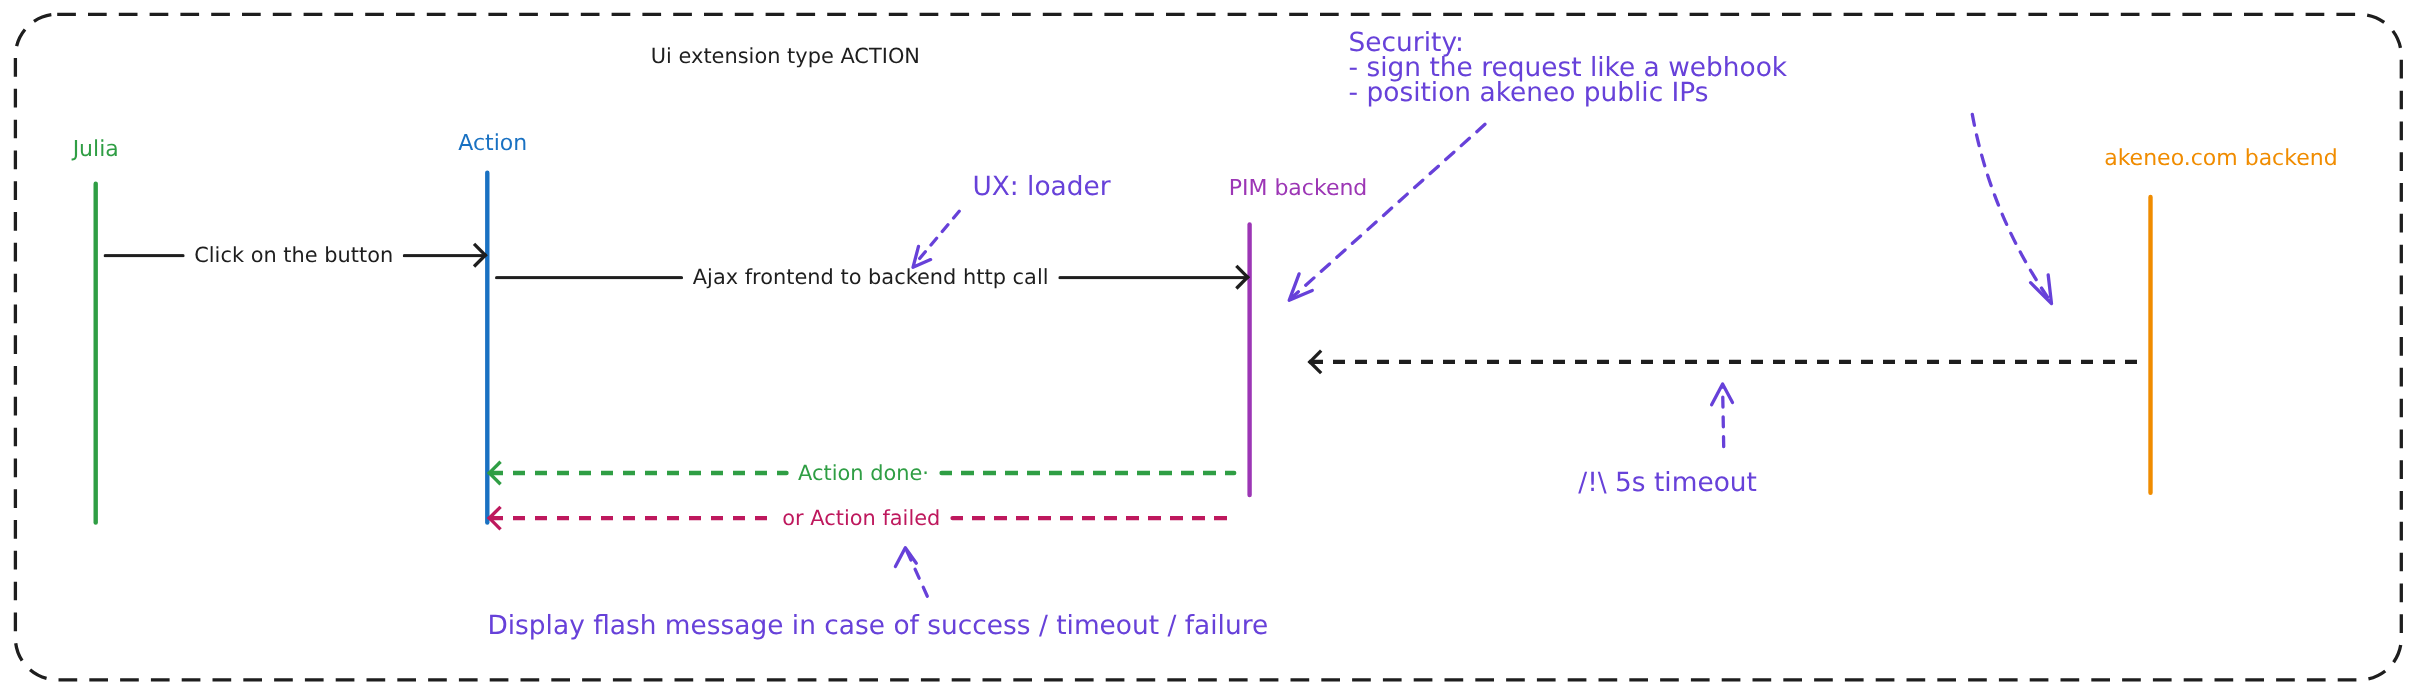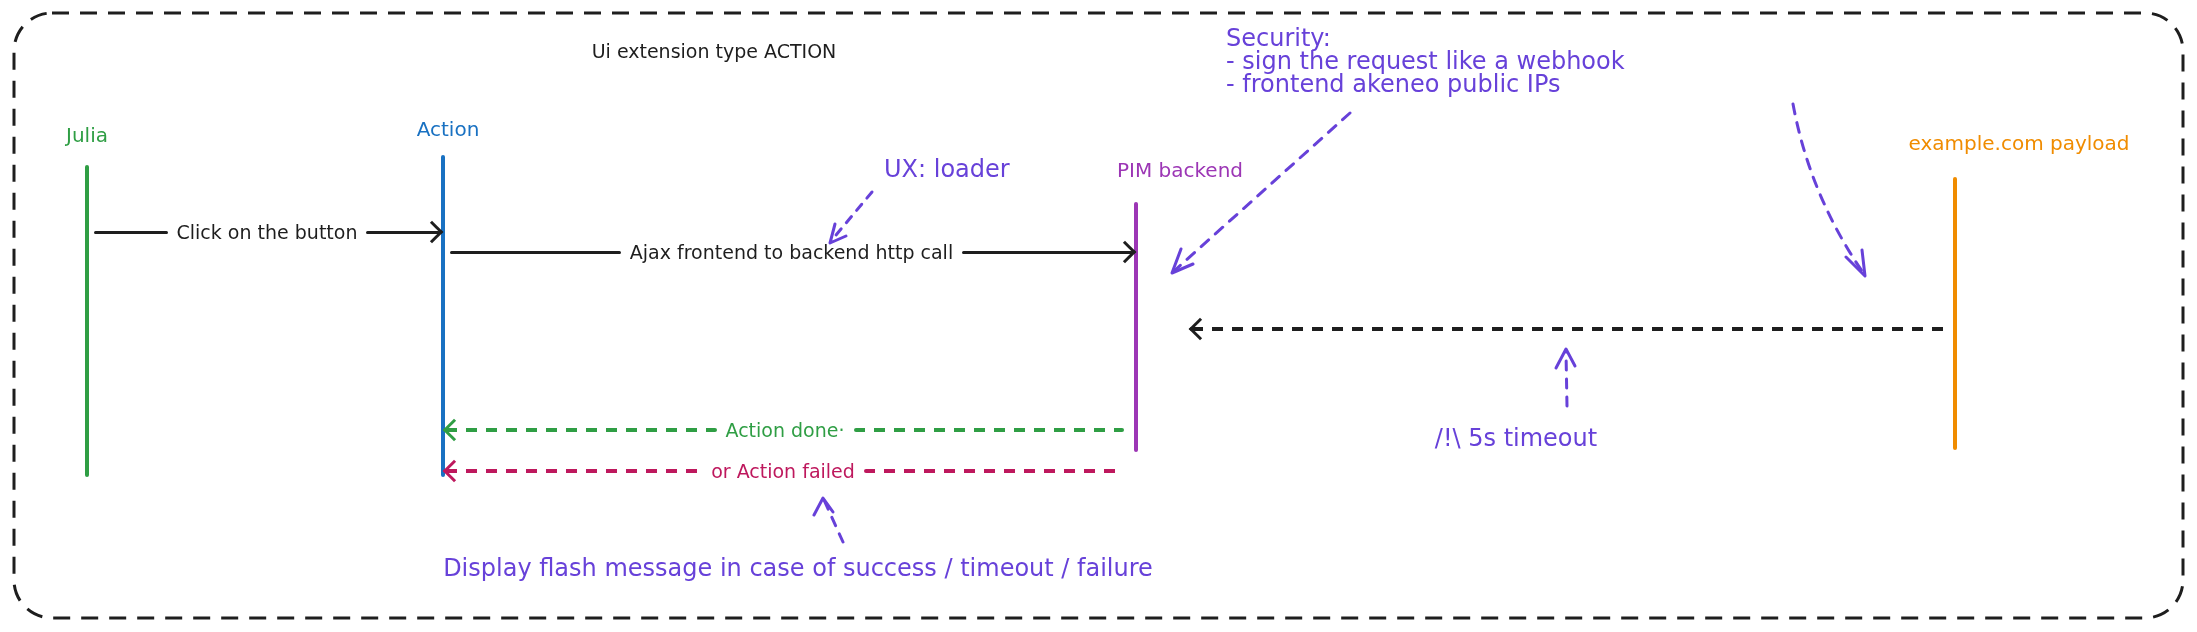--- a/index.html
+++ b/index.html
@@ -38,21 +38,21 @@
 
   <svg class="layer" width="2197" height="632">
     <rect x="14" y="13" width="2169" height="605" rx="38" ry="38" fill="none" stroke="#1e1e1e" stroke-width="3" stroke-dasharray="17 11"></rect>
   </svg>
 
   <div class="title">Ui extension type ACTION</div>
 
   <div class="actor-label" style="left:87px; top:123px; color:#2f9e44;">Julia</div>
   <div class="actor-label" style="left:448px; top:117px; color:#1971c2;">Action</div>
   <div class="actor-label" style="left:1180px; top:158px; color:#9c36b5;">PIM backend</div>
-  <div class="actor-label" style="left:2019px; top:131px; color:#f08c00;">example.com payload</div>
+  <div class="actor-label" style="left:2019px; top:131px; color:#f08c00;">akeneo.com backend</div>
 
   <div class="lifeline" style="left:85px;   top:165px; height:312px; background:#2f9e44;"></div>
   <div class="lifeline" style="left:441px;  top:155px; height:322px; background:#1971c2;"></div>
   <div class="lifeline" style="left:1134px; top:202px; height:250px; background:#9c36b5;"></div>
   <div class="lifeline" style="left:1953px; top:177px; height:273px; background:#f08c00;"></div>
 
   <div class="msg" style="left:94px; top:217px; width:346px; color:#1e1e1e;">
     <span class="seg"></span>
     <span class="lbl">Click on the button</span>
     <span class="seg"></span>
@@ -84,21 +84,21 @@
     <span class="seg"></span>
     <span class="lbl">or Action failed</span>
     <span class="seg"></span>
   </div>
 
   <div class="note" style="left:884px; top:155px;">UX: loader</div>
 
   <div class="note" style="left:1226px; top:27px;">
     <div class="nline">Security:</div>
     <div class="nline">- sign the request like a webhook</div>
-    <div class="nline">- frontend akeneo public IPs</div>
+    <div class="nline">- position akeneo public IPs</div>
   </div>
 
 
   <div class="note centered" style="left:1516px; top:424px;">/!\ 5s timeout</div>
 
   <div class="note centered" style="left:798px; top:554px;">Display flash message in case of success / timeout / failure</div>
 
   <svg class="layer ann" style="left:815px; top:183px;" width="65" height="70">
     <path d="M57 9 L16 58" stroke-dasharray="8 8"></path>
     <path d="M31 53 L15 60 L20 41"></path>

